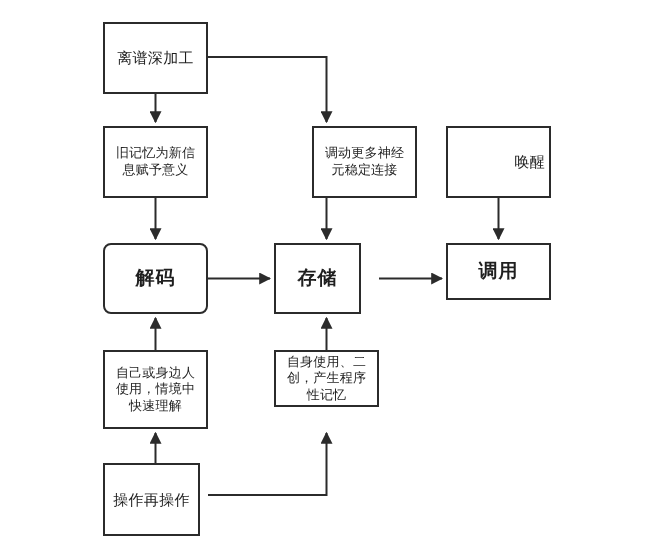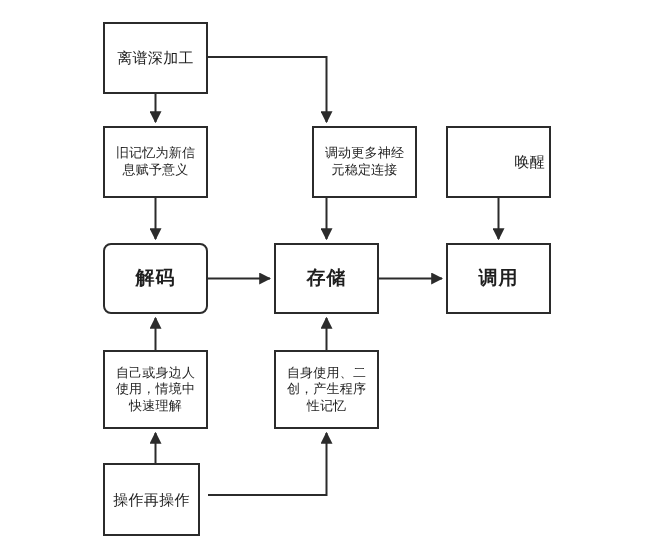--- a/index.html
+++ b/index.html
@@ -49,24 +49,24 @@
   .n-small .label { font-size: 13px; font-weight: normal; letter-spacing: 0.2px; }
   .n-mid   .label { font-size: 15px;   font-weight: normal; letter-spacing: 0.3px; }
   .n-bold  .label { font-size: 19px;   font-weight: bold;   letter-spacing: 1px; }
 
   
   #node-deep-processing   { left: 103px; top: 22px;  width: 105px; height: 72px; }
   #node-old-memory        { left: 103px; top: 126px; width: 105px; height: 72px; }
   #node-neuron-link       { left: 272px; top: 126px; width: 105px; height: 72px; margin-left: 40px; }
   #node-awaken            { left: 446px; top: 126px; width: 105px; height: 72px; text-align: right; }
   #node-decode            { left: 103px; top: 243px; width: 105px; height: 71px; border-radius: 8px; }
-  #node-store             { left: 274px; top: 243px; width: 105px; height: 71px; }
-  #node-retrieve          { left: 446px; top: 243px; width: 105px; height: 71px; }
+  #node-store             { left: 274px; top: 243px; width: 87px; height: 71px; }
+  #node-retrieve          { left: 446px; top: 243px; width: 105px; height: 57px; }
   #node-self-use          { left: 103px; top: 350px; width: 105px; height: 79px; }
-  #node-procedural        { left: 274px; top: 350px; width: 105px; height: 79px; }
+  #node-procedural        { left: 274px; top: 350px; width: 105px; height: 57px; }
   #node-operate-again     { left: 103px; top: 463px; width: 97px; height: 73px; }
 </style>
 </head>
 <body>
 
 <div id="canvas">
 
   <svg id="edges" viewBox="0 0 666 554" width="666" height="554" xmlns="http://www.w3.org/2000/svg">
     <defs>
       <marker id="arrow" viewBox="0 0 10 10" refX="9" refY="5" markerWidth="6" markerHeight="6" orient="auto-start-reverse">

